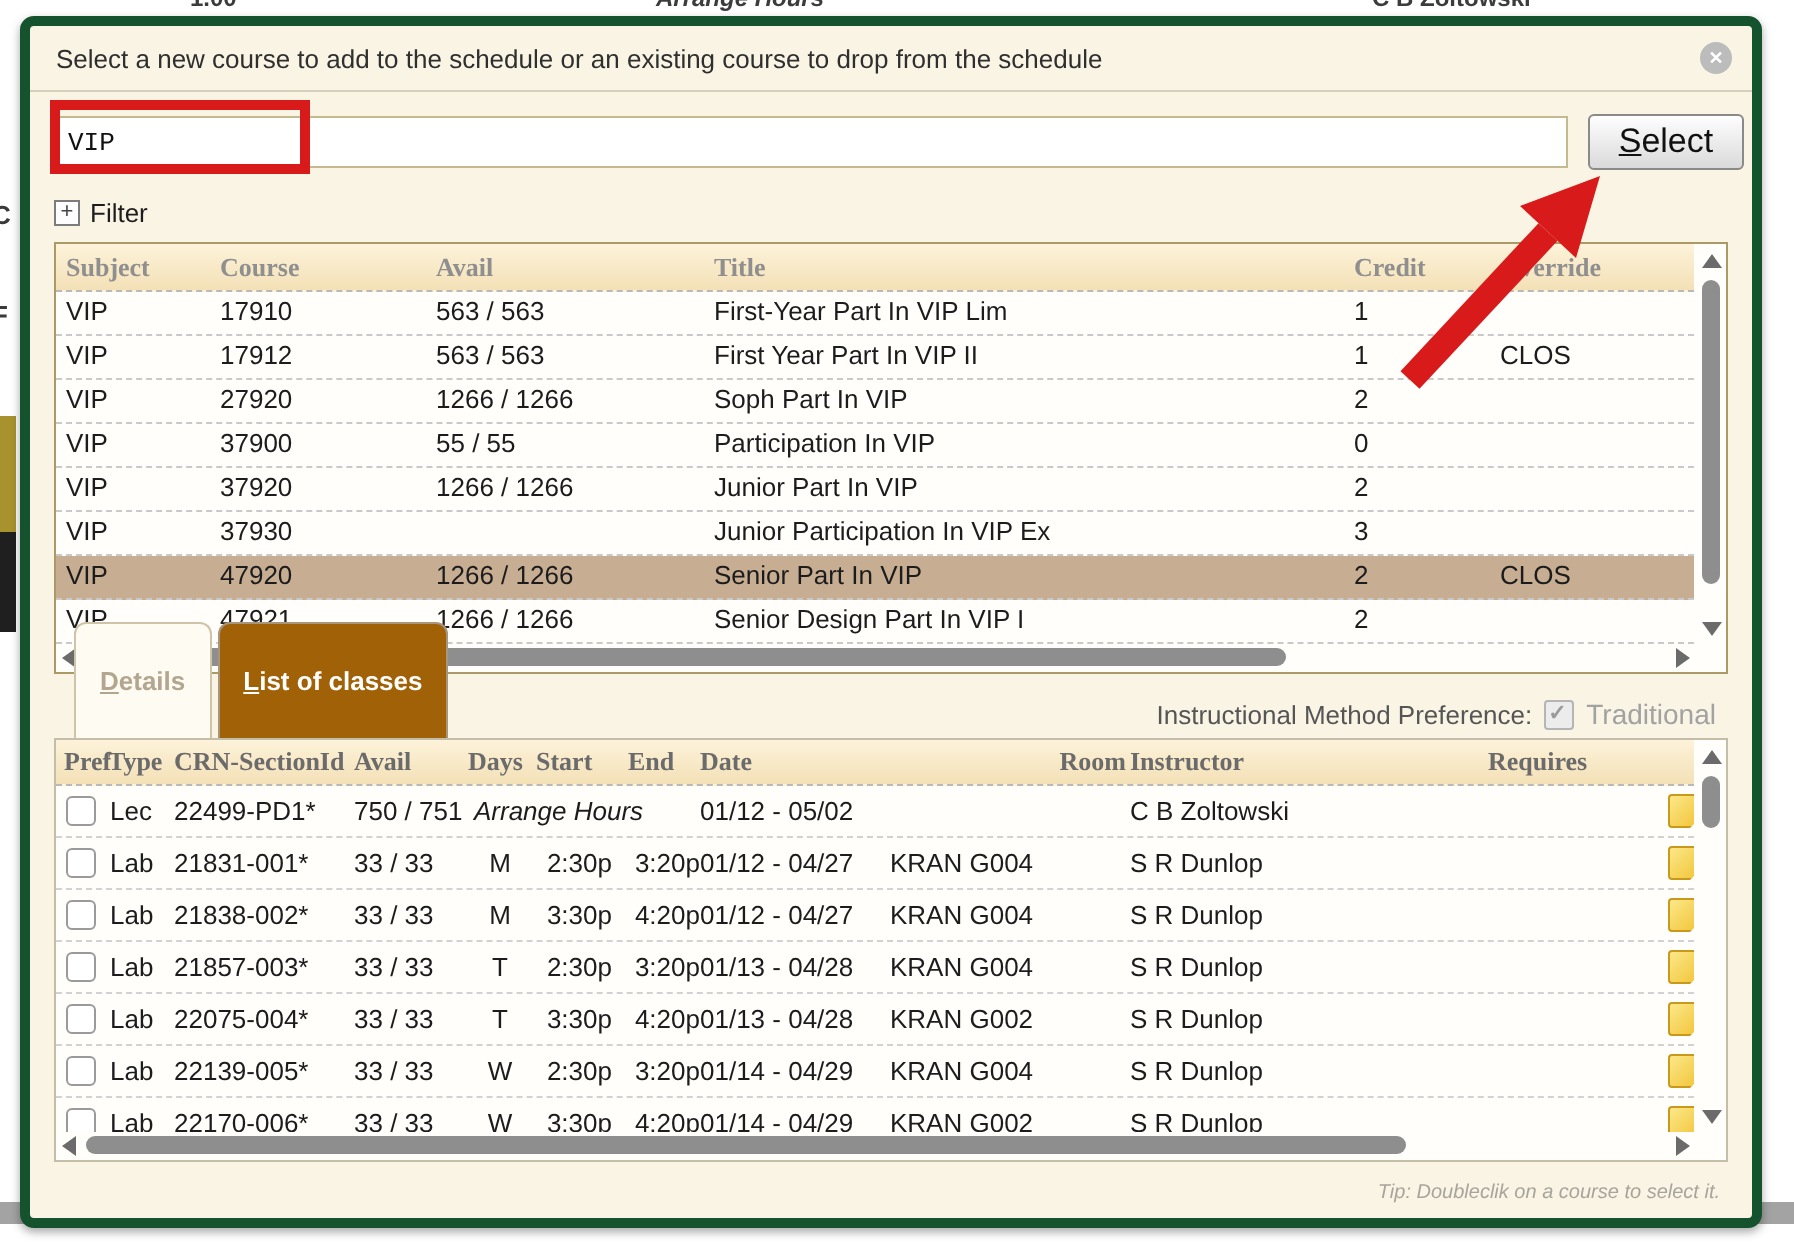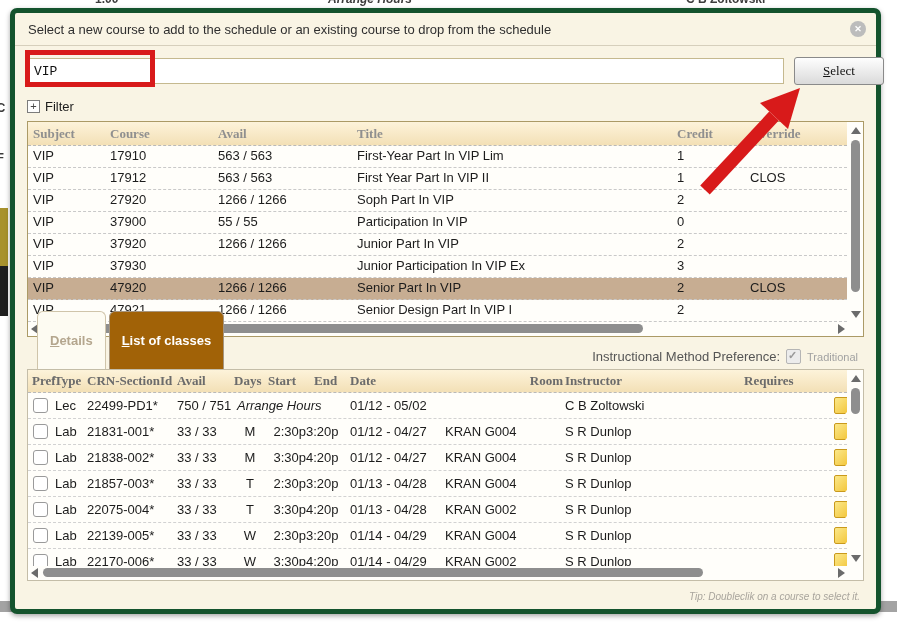--- a/index.html
+++ b/index.html
@@ -19,22 +19,22 @@
   
   .dialog{position:absolute;left:10px;top:8px;width:861px;height:596px;background:#f9f4e4;
           border:5px solid #14532d;border-radius:7px;box-shadow:0 2px 5px rgba(0,0,0,.35);}
   .title-bar{position:absolute;left:0;top:0;right:0;height:32px;border-bottom:1px solid #d6cfbc;}
   .title{position:absolute;left:13px;top:9px;font-size:13px;color:#2f2f2f;}
   .close{position:absolute;right:10px;top:8px;width:16px;height:16px;border-radius:50%;background:#bcbcbc;cursor:pointer;}
   .close::before{content:"✕";position:absolute;left:0;top:1px;width:16px;text-align:center;font-size:9px;font-weight:bold;color:#fff;line-height:15px;}
 
   .search{position:absolute;left:12px;top:45px;width:757px;height:26px;box-sizing:border-box;
           border:1px solid #c5b98f;background:#fff;font-family:"Liberation Mono",monospace;font-size:13px;color:#111;padding:0 6px;}
-  .select-btn{position:absolute;left:779px;top:44px;width:90px;height:28px;font-family:Liberation Serif, serif;
-          font-size:13px;color:#111;background:linear-gradient(#fefefe,#dadada);border:1px solid #8a8a8a;border-radius:3px;cursor:pointer;}
+  .select-btn{position:absolute;left:779px;top:44px;width:78px;height:28px;font-family:Liberation Sans, sans-serif;
+          font-size:17px;color:#111;background:linear-gradient(#fefefe,#dadada);border:1px solid #8a8a8a;border-radius:3px;cursor:pointer;}
   .u{text-decoration:underline;}
 
   .filter{position:absolute;left:12px;top:86px;font-size:13px;color:#1d1d1d;cursor:pointer;display:flex;align-items:center;gap:5px;}
   .plusbox{display:inline-block;width:11px;height:11px;border:1px solid #7c7c7c;background:#fdfdfd;position:relative;}
   .plusbox::before{content:"+";position:absolute;left:0;top:-1px;width:11px;text-align:center;font-size:11px;line-height:12px;color:#444;}
 
   
   .ct{position:absolute;left:12px;top:108px;width:837px;height:216px;background:#fffefa;border:1px solid #ab9a66;box-sizing:border-box;}
   .ct-header{position:absolute;left:0;top:0;right:16px;height:23px;background:linear-gradient(#fdf3da,#f3e0b6);border-bottom:1px dashed #b9b9b9;}
   .hcell{position:absolute;top:4px;font-size:13px;font-weight:bold;color:#8f8f8f;white-space:nowrap;font-family:Liberation Serif, serif;}
@@ -63,36 +63,36 @@
   
   .tabs{position:absolute;left:12px;top:329px;height:27px;display:flex;align-items:flex-end;gap:3px;padding-left:10px;}
   .tab{height:25px;line-height:25px;padding:16px 12px;font-size:13px;font-weight:bold;border-radius:6px 6px 0 0;cursor:pointer;}
   .tab.inactive{background:#fdfbf2;border:1px solid #cfc4aa;border-bottom:none;color:#b4a68e;}
   .tab.active{background:#a16207;color:#ffffff;border:1px solid #a6957f;border-bottom:none;}
 
   .imp{position:absolute;right:18px;top:336px;display:flex;align-items:center;gap:6px;}
   .imp-label{font-size:13px;color:#555555;}
   .imp-check{display:inline-block;width:13px;height:13px;background:#ececec;border:1px solid #b5b5b5;border-radius:2px;position:relative;}
   .imp-check::before{content:"✓";position:absolute;left:1px;top:-1px;font-size:11px;color:#9a9a9a;font-weight:bold;}
-  .imp-opt{font-size:11px;color:#a2a2a2;}
+  .imp-opt{font-size:14px;color:#a2a2a2;}
 
   
   .lt{position:absolute;left:12px;top:356px;width:837px;height:212px;background:#fffefa;border:1px solid #c4bda8;box-sizing:border-box;}
   .lt-header{position:absolute;left:0;top:0;right:16px;height:22px;background:linear-gradient(#fdf3da,#f3e0b6);border-bottom:1px dashed #b9b9b9;}
   .lt .hcell{color:#6b6b6b;top:3px;}
   .lh0{left:4px}.lh1{left:26px}.lh2{left:59px}.lh3{left:149px}.lh4{left:206px}.lh5{left:240px}
   .lh6{left:286px}.lh7{left:322px}.lh8{left:440px;width:95px;text-align:right}.lh9{left:537px}.lh10{left:716px}
   .lt-rows{position:absolute;left:0;top:23px;right:16px;bottom:14px;overflow:hidden;}
   .lt-row{position:relative;height:25px;border-bottom:1px dashed #d2d2d2;}
   .lt-row .cell{top:5px;}
   .cb{position:absolute;left:5px;top:5px;width:13px;height:13px;border:1px solid #9a9a9a;border-radius:3px;background:#fff;cursor:pointer;}
   .l-type{left:27px}.l-crn{left:59px}.l-avail{left:149px}
   .l-days{left:210px;width:24px;text-align:center}
   .l-start{left:234px;width:44px;text-align:right}
-  .l-end{left:278px;width:44px;text-align:left}
+  .l-end{left:278px;width:44px;text-align:right}
   .l-arrange{left:209px;font-style:italic}
   .l-date{left:322px}.l-room{left:417px}.l-instructor{left:537px}
   .note-icon{position:absolute;left:806px;top:4px;width:15px;height:15px;background:linear-gradient(135deg,#fbe88a,#f2c335);
              border:1px solid #c9991c;border-radius:2px;cursor:pointer;}
   .note-icon::after{content:"";position:absolute;right:-1px;bottom:-1px;width:0;height:0;
              border-style:solid;border-width:0 0 6px 6px;border-color:transparent transparent #fffefa transparent;}
 
   .tip{position:absolute;right:16px;top:578px;font-size:10px;font-style:italic;color:#a8a49c;}
 
   

